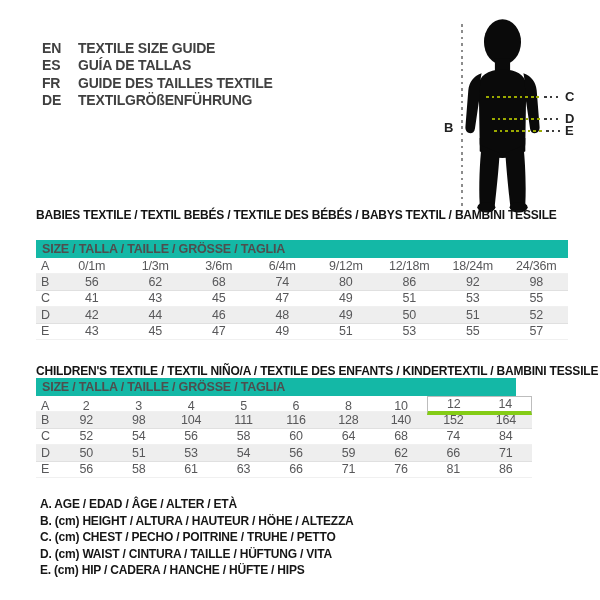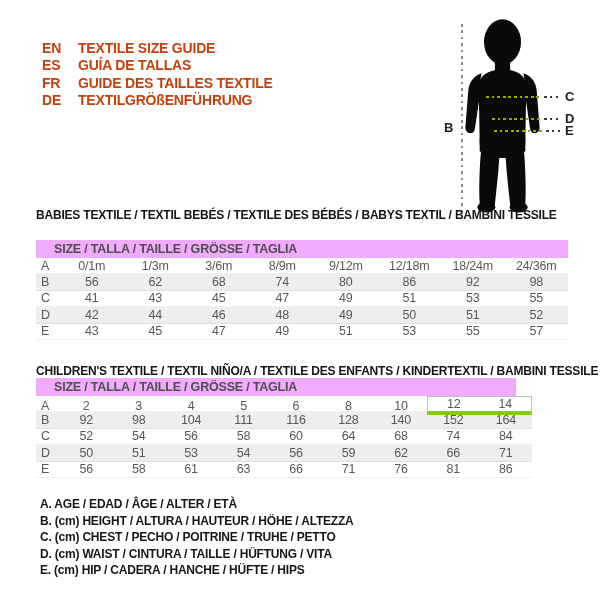--- a/index.html
+++ b/index.html
@@ -2,41 +2,41 @@
 <html><head>
 <meta charset="utf-8">
 <style>
   html,body{margin:0;padding:0;background:#ffffff;}
   .page{position:relative;width:600px;height:600px;background:#fff;overflow:hidden;
         font-family:"Liberation Sans",sans-serif;color:#1c1c1c;}
 
   
   .langs{position:absolute;left:42px;top:40px;}
   .lang-row{display:flex;font-size:14px;line-height:17.4px;font-weight:bold;
-            letter-spacing:-0.2px;color:#c2410c;}
+            letter-spacing:-0.2px;color:#404040;}
   .lang-code{width:36px;flex:0 0 36px;}
 
   
   .fig-svg{position:absolute;left:455px;top:15px;width:95px;height:206px;}
   .vdash{position:absolute;left:461px;top:24px;width:2px;height:192px;
          background:repeating-linear-gradient(to bottom,#8c8c8c 0 2.6px,transparent 2.6px 6.4px);}
   .hdash-green{position:absolute;height:2px;
          background:repeating-linear-gradient(to right,#9aa900 0 2.8px,transparent 2.8px 5.6px);}
   .hdash-dark{position:absolute;height:2px;
          background:repeating-linear-gradient(to right,#3c3c3c 0 2.6px,transparent 2.6px 5.8px);}
   .fig-label{position:absolute;font-size:13px;font-weight:600;color:#222;line-height:13px;}
 
   
   .sec-title{position:absolute;left:36px;font-size:12px;font-weight:bold;
              letter-spacing:-0.2px;color:#141414;line-height:14px;white-space:nowrap;}
 
   
-  .tbl-header{position:absolute;left:36px;height:18px;background:#f0abfc;
+  .tbl-header{position:absolute;left:36px;height:18px;background:#14b8a6;
               font-size:12.5px;font-weight:600;color:#4e4e4e;line-height:18px;
-              padding-left:18px;letter-spacing:-0.2px;box-sizing:border-box;}
+              padding-left:6px;letter-spacing:-0.2px;box-sizing:border-box;}
   .tbl-body{position:absolute;left:36px;}
   .tbl-row{display:grid;height:16.4px;align-items:center;font-size:12.5px;
            color:#58585a;letter-spacing:-0.2px;border-bottom:1px solid rgba(0,0,0,0.06);
            box-sizing:border-box;}
   .tbl-row.stripe{background:#eeeeee;}
   .babies .tbl-row{grid-template-columns:24px repeat(8,1fr);}
   .children .tbl-row{grid-template-columns:24px repeat(9,1fr);}
   .cell-label{padding-left:5px;}
   .cell{text-align:center;height:100%;display:flex;align-items:center;justify-content:center;
         box-sizing:border-box;}
@@ -104,21 +104,21 @@
   <span class="fig-label" style="left:565px;top:124px;">E</span>
 
   <div class="sec-title" style="top:208px;">BABIES TEXTILE / TEXTIL BEBÉS / TEXTILE DES BÉBÉS / BABYS TEXTIL  / BAMBINI TESSILE</div>
   <div class="tbl-header" style="top:240px;width:532px;">SIZE / TALLA / TAILLE / GRÖSSE / TAGLIA</div>
   <div class="tbl-body babies" style="top:258px;width:532px;" id="babies-body">
       <div class="tbl-row">
         <span class="cell-label">A</span>
         <span class="cell">0/1m</span>
         <span class="cell">1/3m</span>
         <span class="cell">3/6m</span>
-        <span class="cell">8/9m</span>
+        <span class="cell">6/4m</span>
         <span class="cell">9/12m</span>
         <span class="cell">12/18m</span>
         <span class="cell">18/24m</span>
         <span class="cell">24/36m</span>
       </div>
       <div class="tbl-row stripe">
         <span class="cell-label">B</span>
         <span class="cell">56</span>
         <span class="cell">62</span>
         <span class="cell">68</span>

